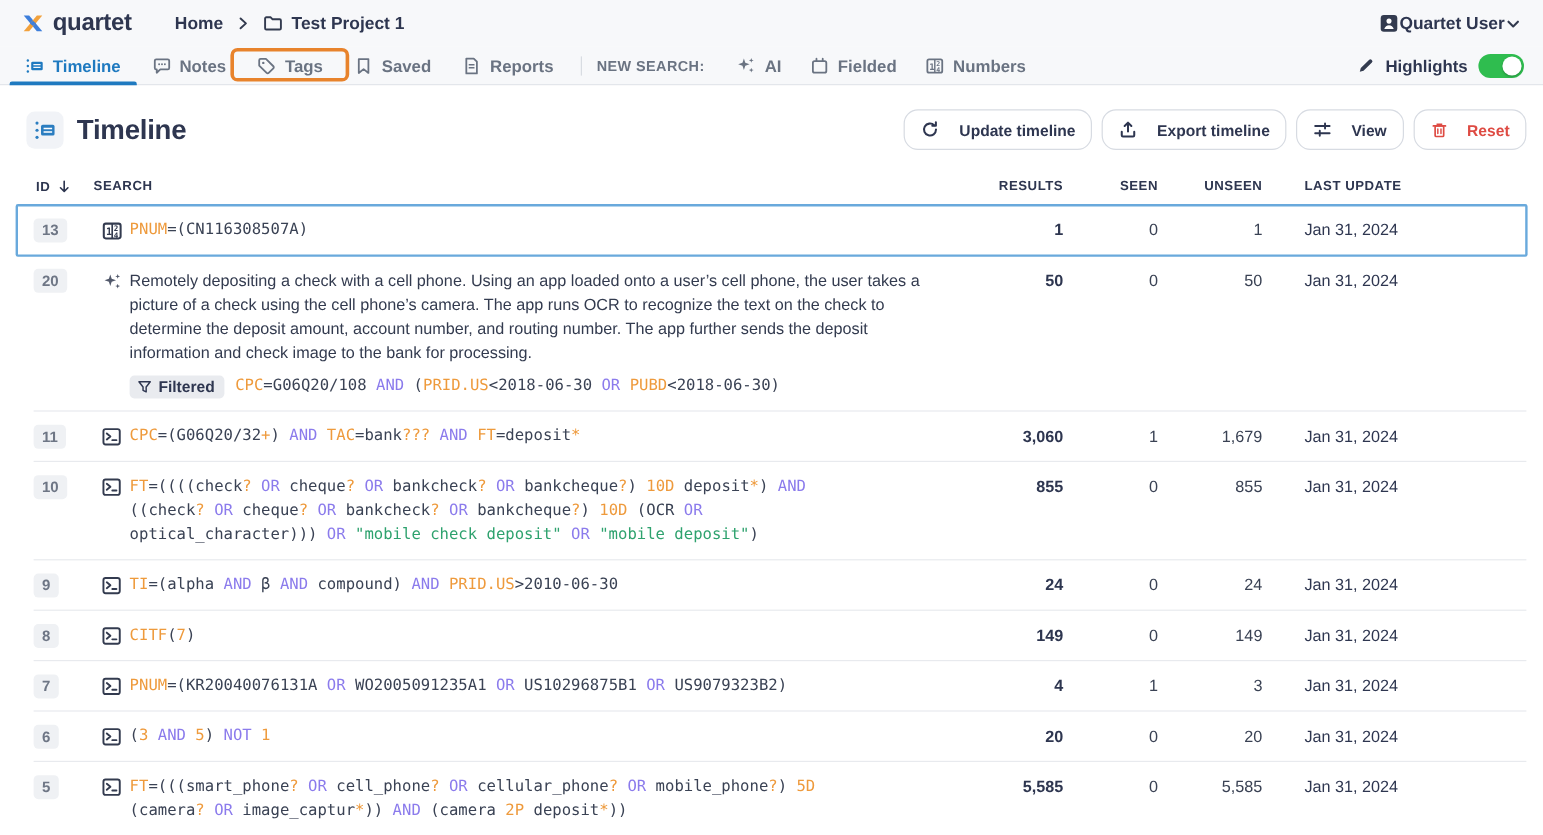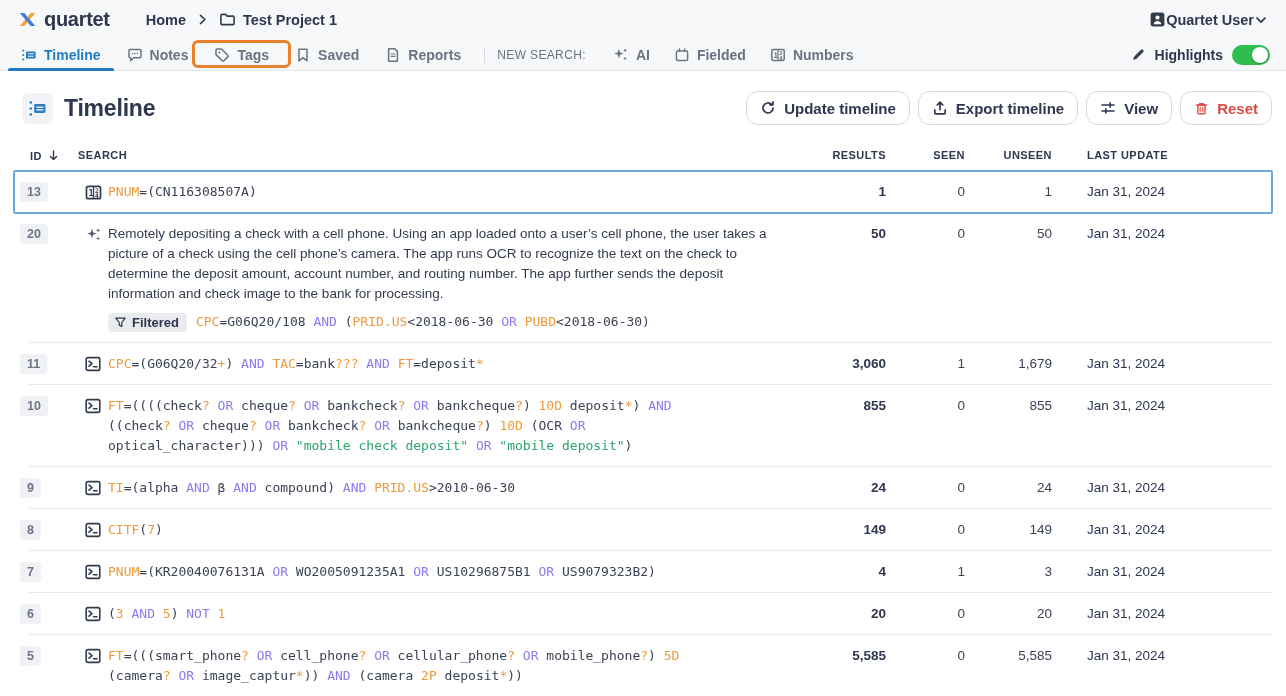--- a/index.html
+++ b/index.html
@@ -27,49 +27,49 @@
   .navbar{height:32px;background:var(--bg-top);border-bottom:1px solid var(--border);
     display:flex;align-items:center;padding:0 16px 0 8px;}
   .nav-tabs{display:flex;align-items:stretch;height:100%;}
   .tab{position:relative;display:flex;align-items:center;gap:7px;padding:0 13px;height:100%;
     font-size:14px;font-weight:700;color:var(--gray);cursor:pointer}
   .tab.active{color:var(--blue)}
   .tab.active::before{content:'';position:absolute;left:0;right:0;bottom:-1px;height:3px;background:var(--blue);border-radius:2px 2px 0 0}
   .annotation-box{position:absolute;top:1px;bottom:2px;left:-9px;right:-9px;
     border:3px solid var(--ann);border-radius:6px;pointer-events:none}
   .vsep{width:1px;height:16px;background:#D8DCE2;margin:0 12px 0 10px}
-  .new-search-label{font-size:12px;font-weight:400;letter-spacing:.03em;color:var(--gray);margin-right:14px}
+  .new-search-label{font-size:12px;font-weight:700;letter-spacing:.03em;color:var(--gray);margin-right:14px}
   .ns-item{display:flex;align-items:center;gap:7px;padding:0 12px;font-size:14px;font-weight:700;color:var(--gray);cursor:pointer}
   .nav-right{margin-left:auto;display:flex;align-items:center;gap:9px}
   .hl-label{font-size:14px;font-weight:700;color:var(--navy)}
   .toggle{width:38px;height:20px;border-radius:10px;background:var(--toggle);position:relative;cursor:pointer}
   .toggle .knob{position:absolute;right:2px;top:2px;width:16px;height:16px;border-radius:50%;background:#fff;box-shadow:0 1px 2px rgba(0,0,0,.25)}
 
   
   .page-head{display:flex;align-items:center;margin:20px 14px 6px 22px}
   .title-wrap{display:flex;align-items:center;gap:11px}
   .title-icon{width:31px;height:31px;border-radius:7px;background:#F1F3F7;display:flex;align-items:center;justify-content:center}
   .page-title{font-size:23px;font-weight:800;color:var(--navy);letter-spacing:-0.2px}
   .toolbar{margin-left:auto;display:flex;gap:8px}
-  .btn{display:flex;align-items:center;gap:8px;height:34px;padding:0 13px;background:#fff;
-    border:1px solid #D7DBE2;border-radius:12px;font-size:15px;font-weight:700;color:var(--navy);cursor:pointer}
+  .btn{display:flex;align-items:center;gap:16px;height:34px;padding:0 13px;background:#fff;
+    border:1px solid #D7DBE2;border-radius:12px;font-size:13px;font-weight:700;color:var(--navy);cursor:pointer}
   .btn.danger{color:var(--red)}
 
   
   .table{margin:14px 14px 0 14px;width:1258px}
   .tgrid{display:grid;grid-template-columns:64px 30px 698px 80px 79px 87px 220px;align-items:start}
   .thead{padding:10px 0 9px 0;font-size:11px;font-weight:700;letter-spacing:.04em;color:var(--navy)}
   .th-id{padding-left:16px;display:flex;align-items:center;gap:5px;cursor:pointer}
   .th-search{grid-column:2/4}
   .th-num{text-align:right}
   .th-date{padding-left:35px}
   .row{position:relative;padding:11px 0;cursor:pointer}
   .row:not(.selected):not(:last-child)::after{content:'';position:absolute;left:14px;right:0;bottom:0;height:1px;background:var(--rowline)}
   .row.selected{outline:2px solid var(--sel);outline-offset:-1px;border-radius:1px}
-  .cell-id{padding-left:6px}
+  .cell-id{padding-left:14px}
   .id-badge{display:inline-block;background:var(--badge);color:#6E7685;border-radius:4px;
     font-size:12.5px;font-weight:600;padding:2px 7px;line-height:16px}
   .cell-icon{padding-top:2px}
   .query{font-family:"DejaVu Sans Mono", monospace;font-size:13px;line-height:20px;
     white-space:pre-wrap;color:#3A4254;max-width:698px}
   .seg-f{color:var(--orange)} .seg-o{color:var(--purple)} .seg-s{color:var(--green)} .seg-p{color:#3A4254}
   .ai-text{font-size:13.5px;line-height:20px;color:var(--text);white-space:pre-line;max-width:700px}
   .filtered-line{display:flex;align-items:center;gap:9px;margin-top:8px}
   .filtered-badge{display:flex;align-items:center;gap:5px;background:#E9EBEF;border-radius:4px;
     padding:2px 8px 2px 6px;font-size:13px;font-weight:700;color:var(--navy)}

